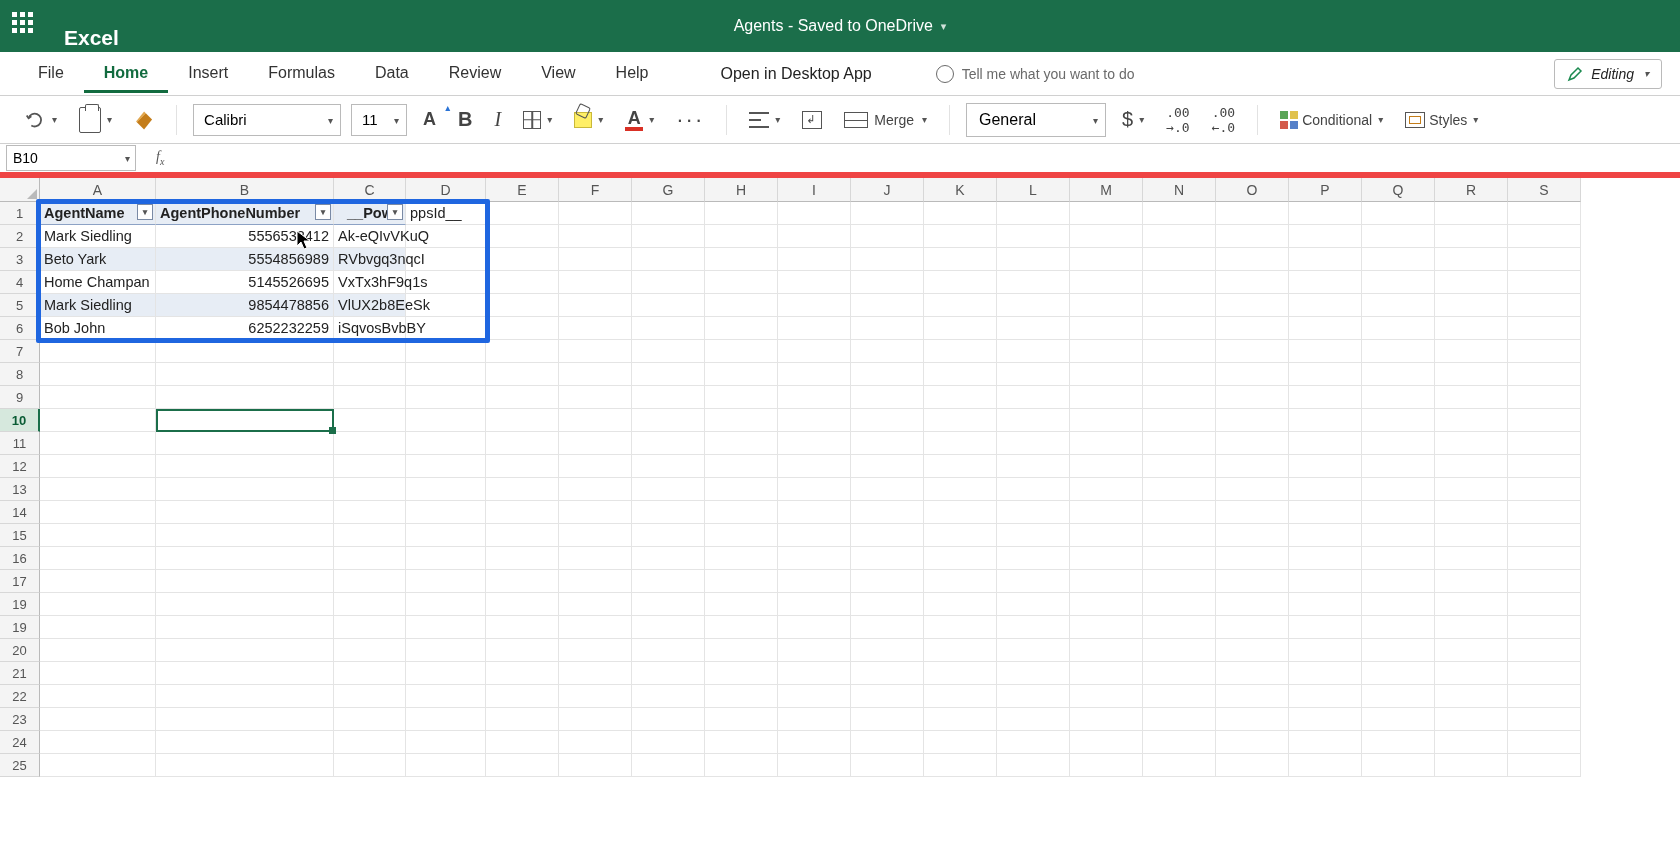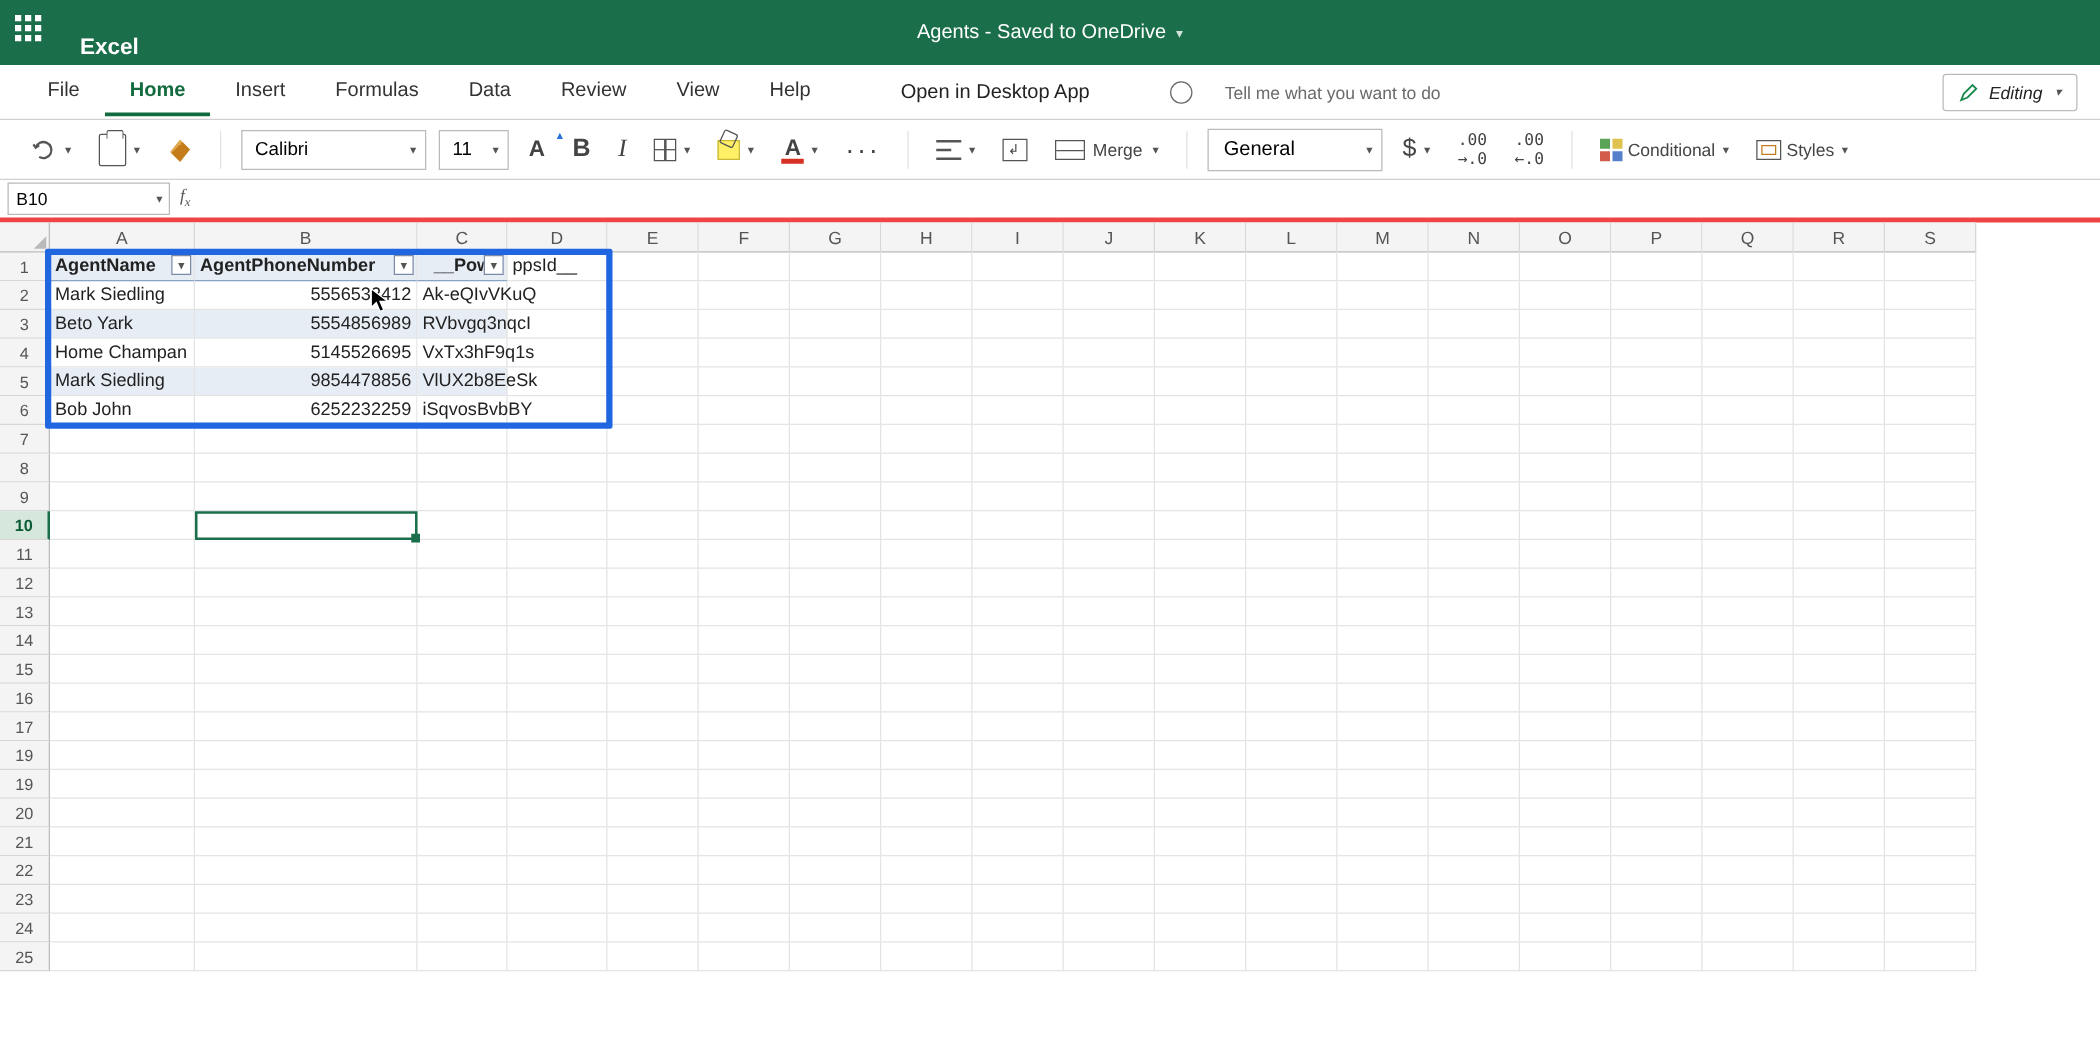--- a/index.html
+++ b/index.html
@@ -25,42 +25,42 @@
   .waffle {
     width: 28px; height: 28px;
     display: grid;
     grid-template-columns: repeat(3,5px);
     grid-template-rows: repeat(3,5px);
     gap: 3px;
     margin-right: 24px;
     cursor: pointer;
   }
   .waffle div { background: #fff; }
-  .app-name { font-size: 18px; font-weight: 600; margin-top: 23px; }
+  .app-name { font-size: 21px; font-weight: 600; margin-top: 23px; }
   .doc-title { position: absolute; left: 50%; transform: translateX(-50%); font-size: 16px; display: flex; align-items: center; gap: 8px; }
   .doc-chevron { font-size: 11px; opacity: .8; }
   .tabs {
     height: 44px;
     display: flex;
     align-items: center;
     padding: 0 18px;
     border-bottom: 1px solid #d0d0d0;
     gap: 0;
   }
   .tab {
     padding: 10px 20px 8px;
     font-size: 16px;
     color: #333;
     cursor: pointer;
     border-bottom: 3px solid transparent;
   }
   .tab.active { color: #126b3f; font-weight: 600; border-bottom-color: #126b3f; }
   .rib-gap { width: 40px; }
   .open-desktop { font-size: 16px; padding: 10px 12px; cursor: pointer; }
-  .tell-me { display: flex; align-items: center; gap: 26px; color: #6a6a6a; padding: 10px 12px; cursor: text; }
+  .tell-me { display: flex; align-items: center; gap: 8px; color: #6a6a6a; padding: 10px 12px; cursor: text; }
   .bulb { width: 18px; height: 18px; border: 1.5px solid #6a6a6a; border-radius: 50%; position: relative; }
   .editing-btn {
     margin-left: auto;
     display: flex; align-items: center; gap: 8px;
     border: 1px solid #bababa;
     border-radius: 3px;
     padding: 6px 12px;
     cursor: pointer;
     font-style: italic;
   }
@@ -119,21 +119,21 @@
   .dec-inc,.dec-dec{font-size:13px; font-family:monospace;}
   .cond-icn{width:18px;height:18px;display:grid;grid-template-columns:1fr 1fr;grid-template-rows:1fr 1fr;gap:2px;}
   .cond-icn span:nth-child(1){background:#5aa457;}
   .cond-icn span:nth-child(2){background:#e0c24e;}
   .cond-icn span:nth-child(3){background:#d35b4a;}
   .cond-icn span:nth-child(4){background:#5580c9;}
   .styles-icn{width:20px;height:16px;border:1.5px solid #555;position:relative;}
   .styles-icn::after{content:"";position:absolute;inset:3px;border:1px solid #c47d1a;}
   .caret { font-size:10px; color:#555; margin-left:2px; }
   
-  .formula-bar{height:34px;border-bottom:4px solid #ef4444;display:flex;align-items:center;padding:0 6px;gap:2px;}
+  .formula-bar{height:34px;border-bottom:6px solid #ef4444;display:flex;align-items:center;padding:0 6px;gap:14px;}
   .name-box-wrap{position:relative;}
   .name-box{width:130px;height:26px;border:1px solid #bababa;padding:0 24px 0 6px;font-size:14px;}
   .name-box-wrap::after{content:"▾";position:absolute;right:6px;top:50%;transform:translateY(-50%);font-size:10px;color:#555;pointer-events:none;}
   .fx{font-style:italic;font-family:Georgia,serif;color:#555;padding:0 6px;}
   .fx sub{font-size:10px;}
   .formula-input{flex:1;height:26px;border:none;outline:none;font-size:14px;}
   
   .grid{position:relative;}
   .col-headers{display:flex;height:24px;}
   .hcell{border-right:1px solid #d7d7d7;border-bottom:1px solid #bababa;background:#f4f4f4;display:flex;align-items:center;justify-content:center;font-size:14px;color:#555;cursor:pointer;}

